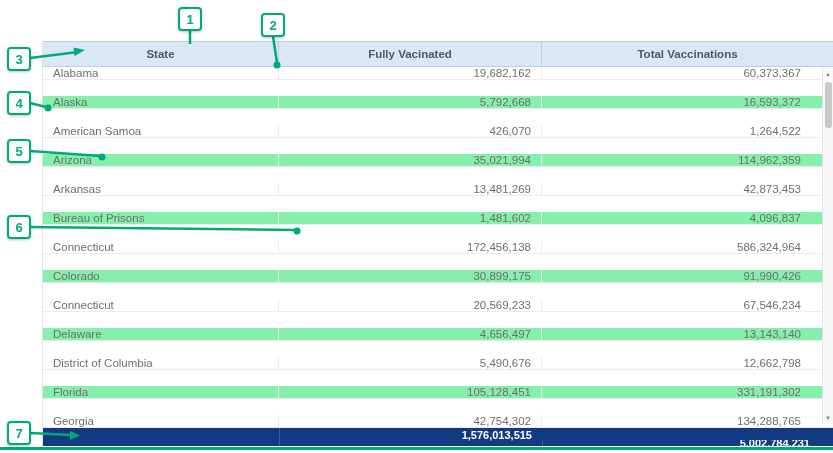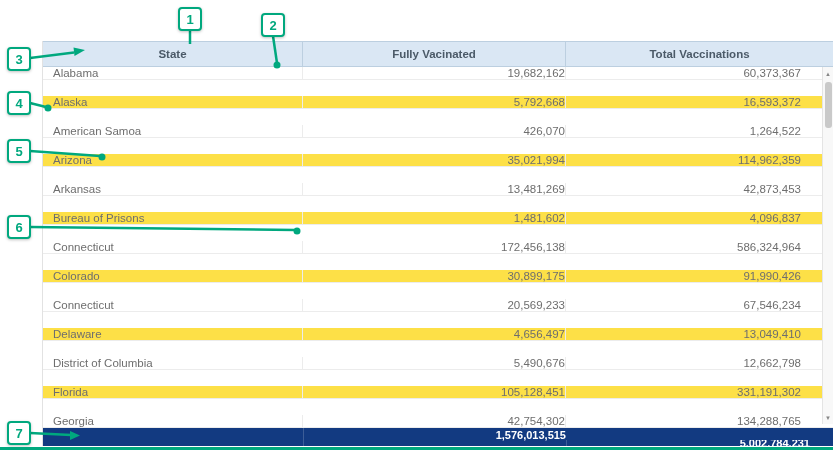--- a/index.html
+++ b/index.html
@@ -23,36 +23,36 @@
     background: #dae7f4;
     border-top: 1px solid #bccfe0;
     border-bottom: 1px solid #bccfe0;
   }
   .hcell {
     display: flex; align-items: center; justify-content: center;
     font-size: 11.5px; font-weight: 700; color: #4b5a68;
     border-right: 1px solid #bccfe0;
   }
   .hcell:last-child { border-right: none; }
-  .c-state { width: 260px; flex: none; }
+  .c-state { width: 236px; flex: none; }
   .c-fully { width: 263px; flex: none; }
   .c-total { flex: 1; }
 
   .tbody { height: 357px; display: flex; flex-direction: column; gap: 16px; }
   .trow { flex: 1; display: flex; background: #ffffff; border-bottom: 1px solid #ececec; }
-  .trow.alt { background: #fde047; }
+  .trow.alt { background: #86efac; }
   .cell {
     display: flex; align-items: center;
     font-size: 11.5px; color: #6e6e6e;
     border-right: 1px solid #ececec;
     overflow: hidden; white-space: nowrap;
   }
   .cell:last-child { border-right: none; }
   .state { padding-left: 10px; }
-  .num { justify-content: flex-end; padding-right: 0; }
+  .num { justify-content: flex-end; padding-right: 10px; }
   .trow .c-total.num { padding-right: 32px; }
 
   .tfoot { display: flex; height: 22px; background: #123a81; }
   .tfoot .cell { color: #ffffff; font-weight: 700; font-size: 11px; border-right: none; }
   .tfoot .c-fully.num { border-left: 1px solid rgba(255,255,255,0.18); }
   .tfoot .c-total.num { border-left: 1px solid rgba(255,255,255,0.18); padding-right: 23px; margin-top: 16px; }
 
   
   .scrollbar {
     position: absolute; left: 822px; top: 67px;
@@ -164,21 +164,21 @@
 
   <div class="trow">
     <div class="cell c-state state">Connecticut</div>
     <div class="cell c-fully num">20,569,233</div>
     <div class="cell c-total num">67,546,234</div>
   </div>
 
   <div class="trow alt">
     <div class="cell c-state state">Delaware</div>
     <div class="cell c-fully num">4,656,497</div>
-    <div class="cell c-total num">13,049,410</div>
+    <div class="cell c-total num">13,143,140</div>
   </div>
 
   <div class="trow">
     <div class="cell c-state state">District of Columbia</div>
     <div class="cell c-fully num">5,490,676</div>
     <div class="cell c-total num">12,662,798</div>
   </div>
 
   <div class="trow alt">
     <div class="cell c-state state">Florida</div>

